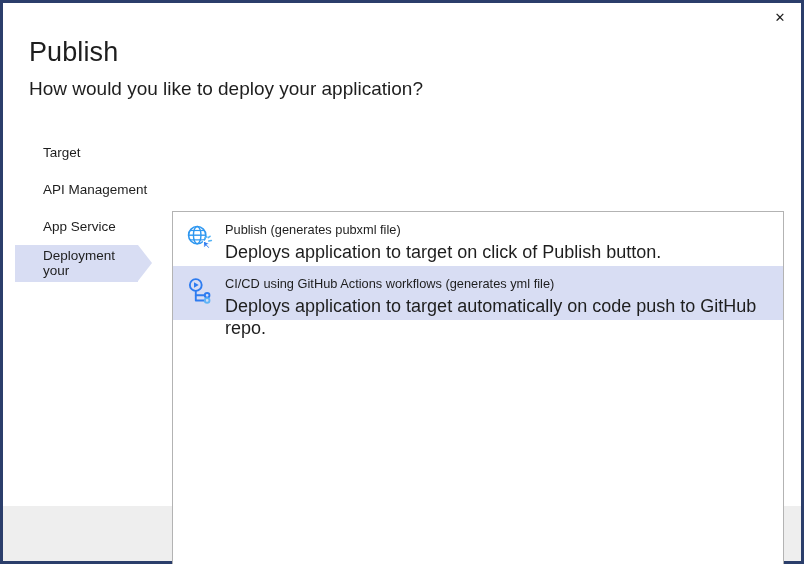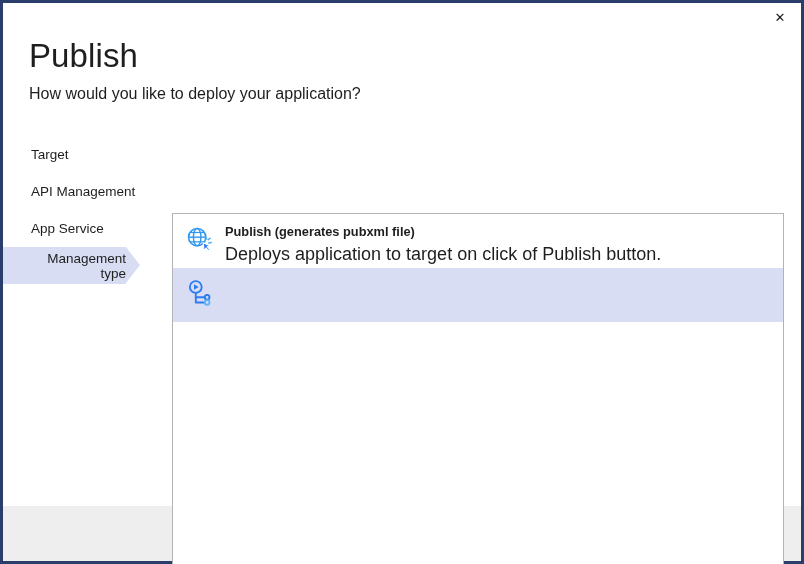--- a/index.html
+++ b/index.html
@@ -52,50 +52,49 @@
     padding: 0;
     line-height: 1;
   }
 
   
   .header {
     flex: 0 0 auto;
     padding: 0 0 0 26px;
   }
   .page-title {
-    font-size: 33px;
+    font-size: 27px;
     font-weight: 300;
     color: #1e1e1e;
     line-height: 1;
     margin: 0;
     padding: 8px 0 0 0;
     letter-spacing: 0.1px;
   }
   .page-subtitle {
-    font-size: 16px;
+    font-size: 19px;
     font-weight: 400;
     color: #1e1e1e;
     margin: 0;
     padding: 12px 0 0 0;
     line-height: 1.2;
   }
 
   
   .body-area {
     position: relative;
     flex: 1 1 auto;
   }
 
   
   .sidebar {
     position: absolute;
-    left: 0;
+    left: 12px;
     top: 33px;
     width: 165px;
-    text-align: right;
   }
   .side-item {
     position: relative;
     height: 37px;
     display: flex;
     align-items: center;
     padding-left: 28px;
     box-sizing: border-box;
     font-size: 13.5px;
     color: #1e1e1e;
@@ -146,21 +145,21 @@
     width: 34px;
     height: 34px;
     margin-right: 8px;
     display: flex;
     align-items: center;
     justify-content: center;
   }
   .option-text { flex: 1 1 auto; padding-top: 1px; }
   .option-title {
     font-size: 12.8px;
-    font-weight: bold;
+    font-weight: normal;
     color: #1e1e1e;
     line-height: 1.25;
   }
   .option-desc {
     font-size: 18px;
     font-weight: 400;
     color: #1e1e1e;
     line-height: 1.25;
     padding-top: 3px;
   }
@@ -222,21 +221,21 @@
       <div class="side-item">
         <span class="side-label">Target</span>
       </div>
       <div class="side-item">
         <span class="side-label">API Management</span>
       </div>
       <div class="side-item">
         <span class="side-label">App Service</span>
       </div>
       <div class="side-item selected">
-        <span class="side-label">Management type</span>
+        <span class="side-label">Deployment your</span>
       </div>
     </div>
 
     <div class="list-box">
 
       <div class="option-row">
         <span class="option-icon">
           <svg width="30" height="30" viewBox="0 0 32 32">
             <circle cx="13" cy="13" r="9.2" fill="none" stroke="#2E97F0" stroke-width="1.7"></circle>
             <ellipse cx="13" cy="13" rx="4" ry="9.2" fill="none" stroke="#2E97F0" stroke-width="1.5"></ellipse>
@@ -259,20 +258,24 @@
         <span class="option-icon">
           <svg width="30" height="30" viewBox="0 0 32 32">
             <circle cx="11.5" cy="8.5" r="6.3" fill="none" stroke="#2E7CF0" stroke-width="2"></circle>
             <path d="M9.6 5.6 L14.6 8.5 L9.6 11.4 Z" fill="#2E7CF0"></path>
             <path d="M11.5 14.8 L11.5 25 L21 25" fill="none" stroke="#2E7CF0" stroke-width="2" stroke-linecap="round" stroke-linejoin="round"></path>
             <path d="M11.5 19.5 L21 19.5" fill="none" stroke="#2E7CF0" stroke-width="2" stroke-linecap="round"></path>
             <circle cx="23.6" cy="19.5" r="2.5" fill="none" stroke="#2E7CF0" stroke-width="2"></circle>
             <circle cx="23.6" cy="25" r="2.5" fill="none" stroke="#5FB4F5" stroke-width="2"></circle>
           </svg>
         </span>
+        <span class="option-text">
+          <span class="option-title" style="display:block">CI/CD using GitHub Actions workflows (generates yml file)</span>
+          <span class="option-desc" style="display:block">Deploys application to target automatically on code push to GitHub repo.</span>
+        </span>
       </div>
 
     </div>
   </div>
 
   <div class="footer">
     <button class="btn">Back</button>
     <button class="btn disabled" disabled="">Next</button>
     <button class="btn default">Finish</button>
     <button class="btn">Cancel</button>

